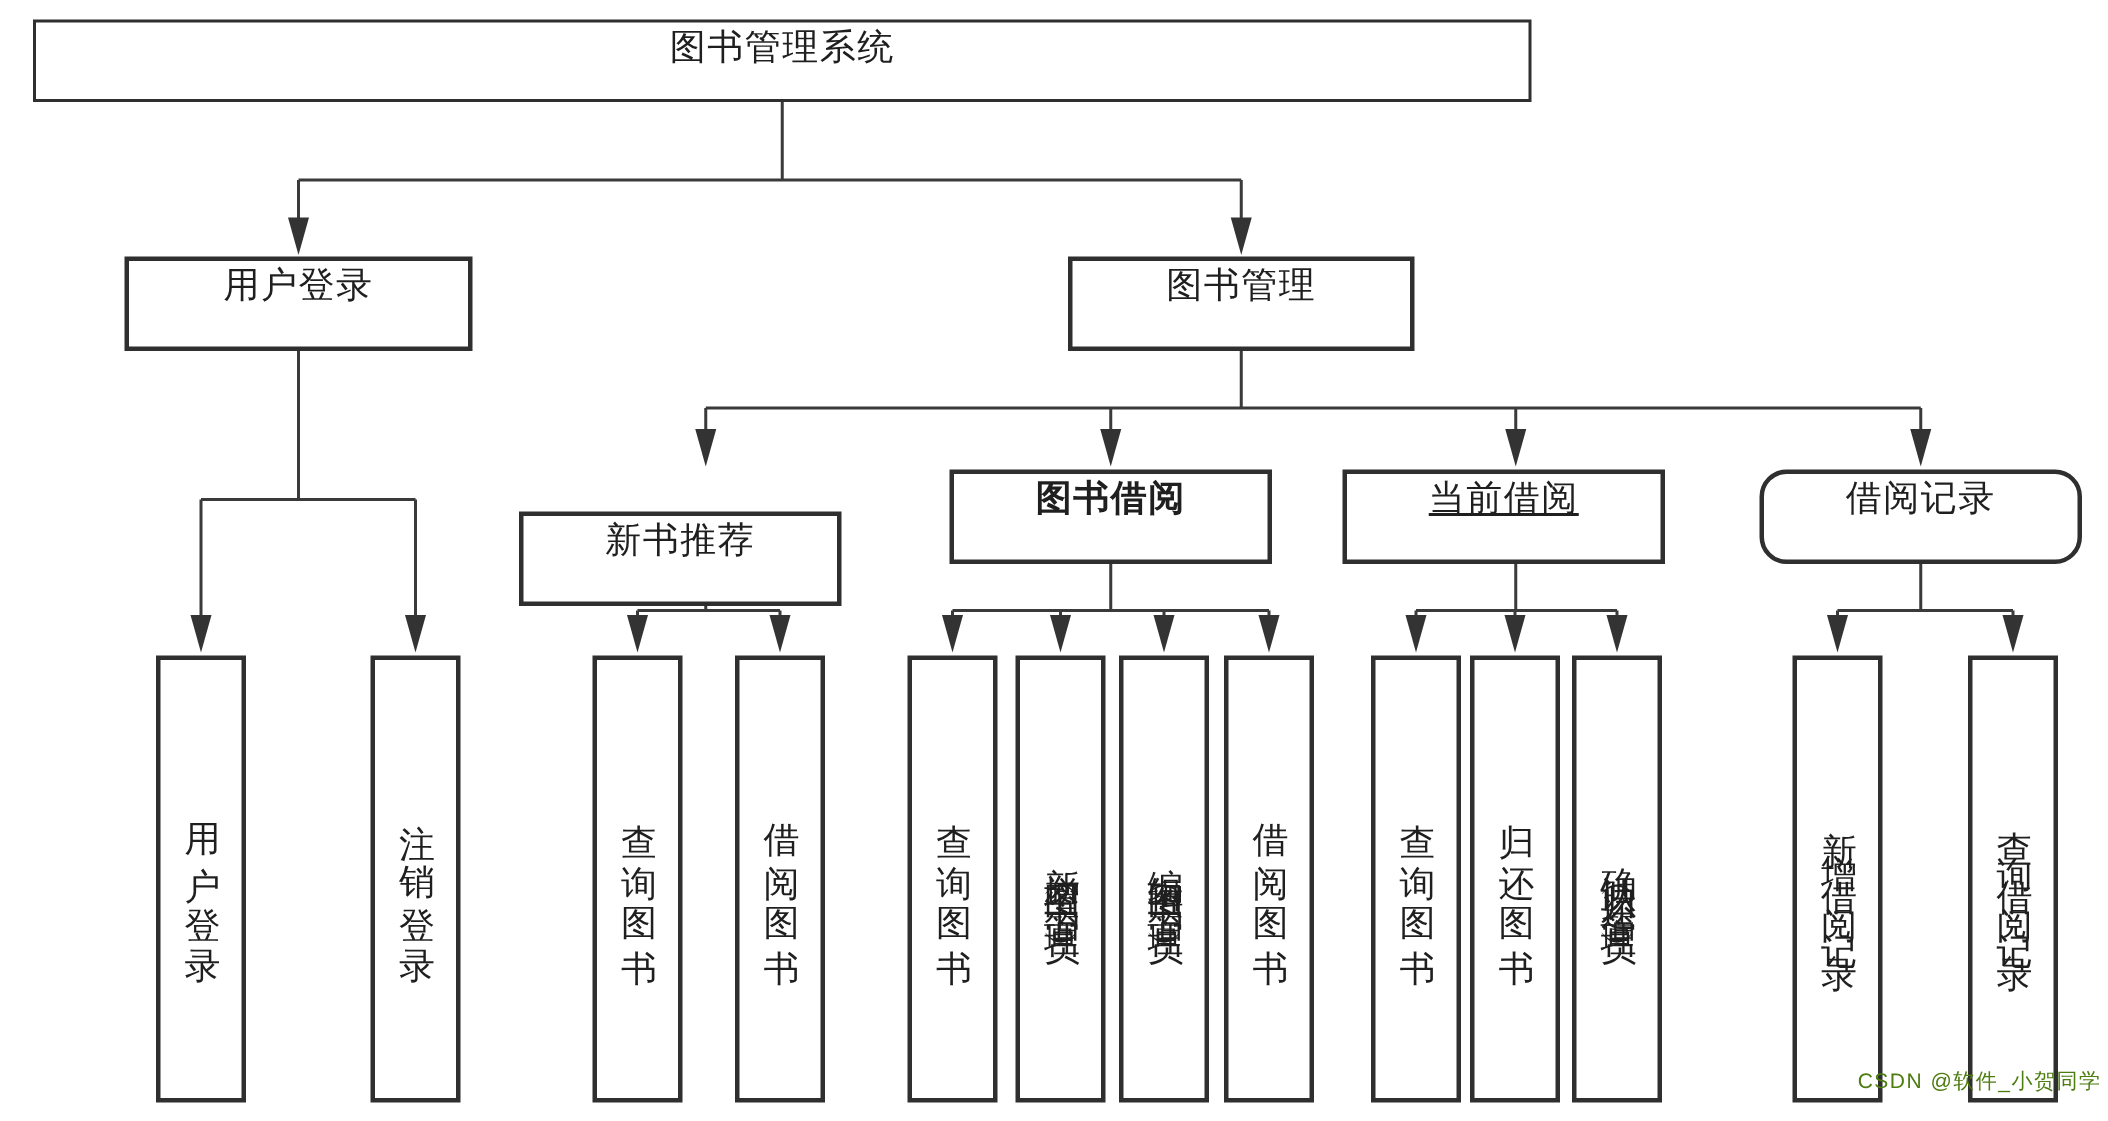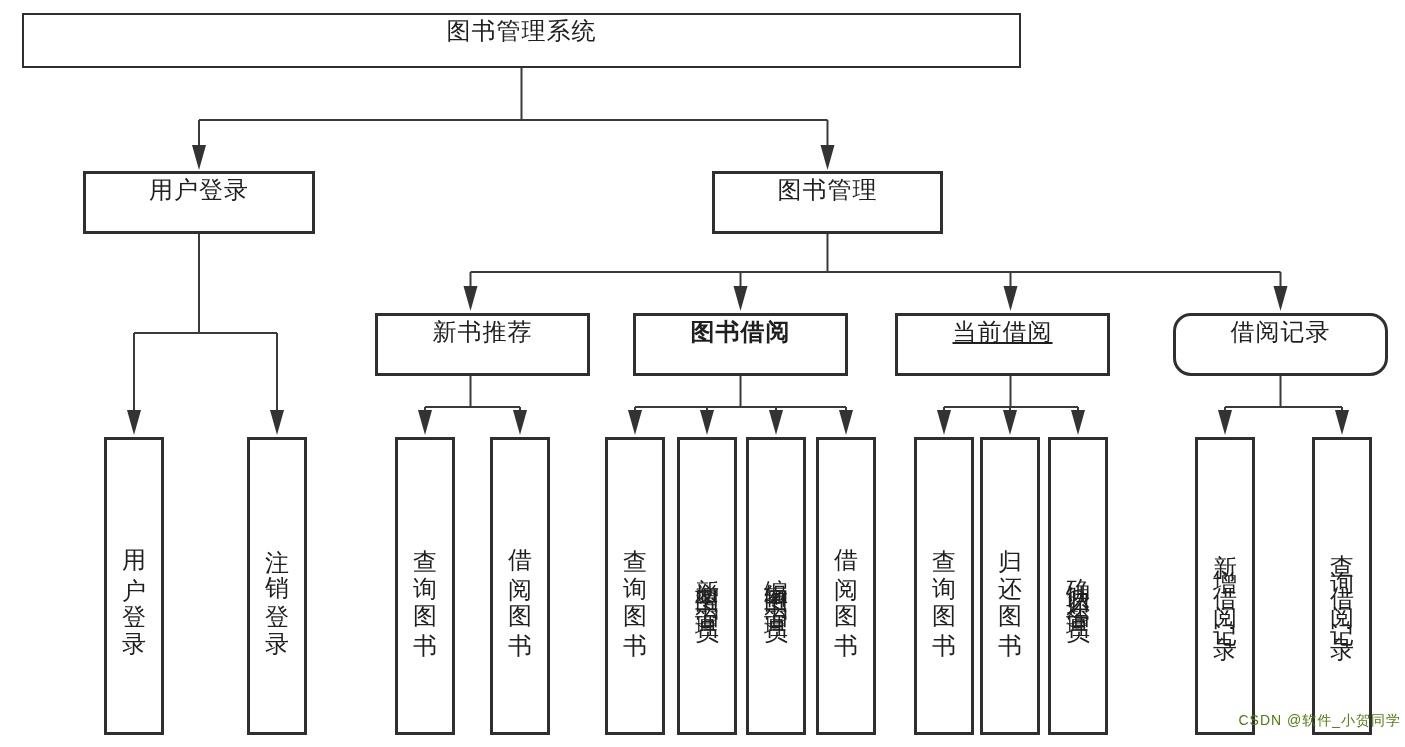--- a/index.html
+++ b/index.html
@@ -7,21 +7,21 @@
   #canvas{position:relative;width:1405px;height:747px;background:#ffffff;overflow:hidden;}
   #wires{position:absolute;left:0;top:0;width:1405px;height:747px;}
 
   .hbox{position:absolute;box-sizing:border-box;background:#ffffff;border:3px solid #2f2f2f;
         display:flex;align-items:flex-start;justify-content:center;
         font-size:24px;color:#1f1f1f;letter-spacing:1px;}
   .root{left:22px;top:13px;width:999px;height:55px;border-width:2px;}
   .l2a{left:83px;top:171px;width:232px;height:63px;}
   .l2b{left:712px;top:171px;width:231px;height:63px;}
   .l3{top:313px;width:215px;height:63px;}
-  .l3a{left:375px;} .l3b{left:633px;font-weight:bold;} .l3c{left:895px;text-decoration:underline;} .l3d{left:1173px;border-radius:18px;}
+  .l3a{left:346px;margin-top:28px;} .l3b{left:633px;font-weight:bold;} .l3c{left:895px;text-decoration:underline;} .l3d{left:1173px;border-radius:18px;}
 
   .vbox{position:absolute;box-sizing:border-box;top:437px;width:60px;height:298px;
         background:#ffffff;border:3px solid #2f2f2f;
         display:flex;align-items:center;justify-content:center;}
   .vtext{writing-mode:vertical-rl;text-orientation:mixed;font-size:24px;color:#1f1f1f;line-height:1;}
   .v4 .vtext{letter-spacing:28px;}
   .v6 .vtext{letter-spacing:17px;}
   .v9 .vtext{letter-spacing:6px;}
 
   .watermark{position:absolute;top:712px;right:4px;font-size:14px;color:#4d7c0f;

